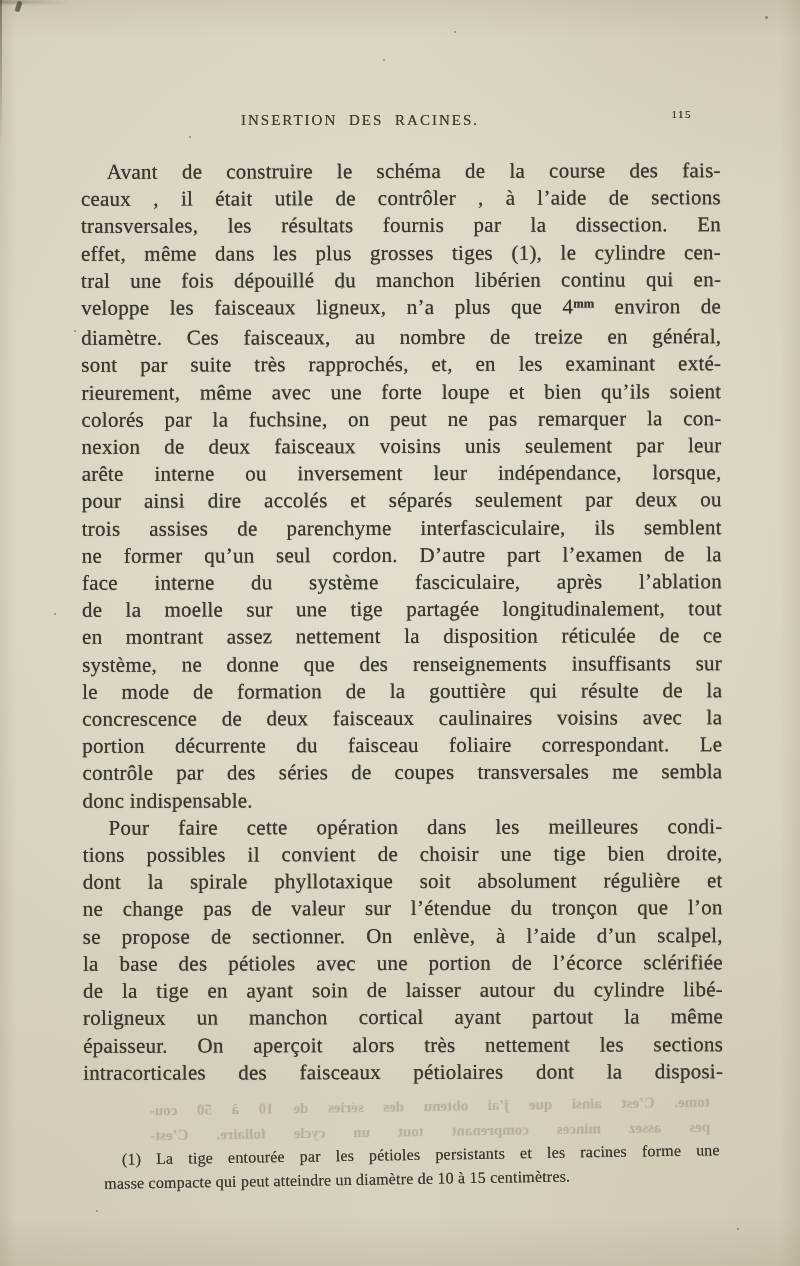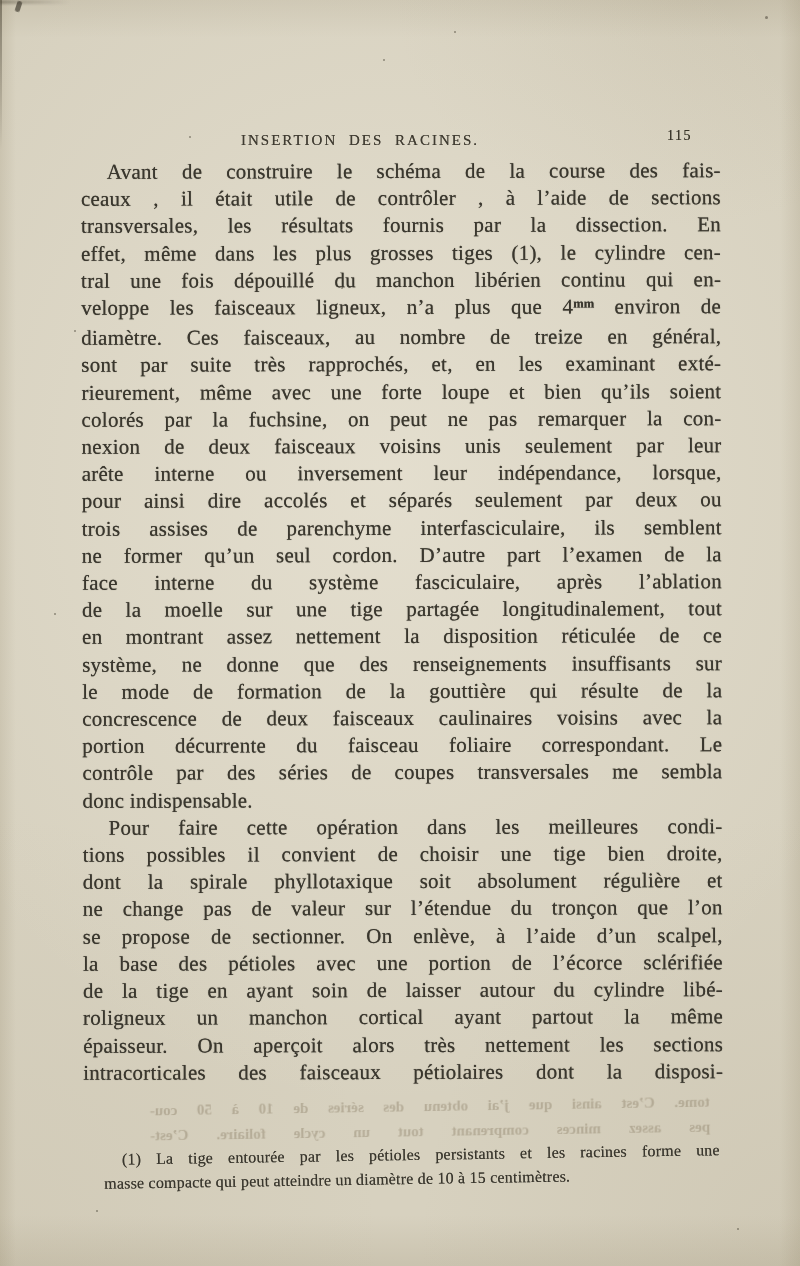--- a/index.html
+++ b/index.html
@@ -15,29 +15,29 @@
       radial-gradient(ellipse 80% 60% at 100% 100%, rgba(160,148,120,0.14), transparent 60%),
       radial-gradient(ellipse 80% 60% at 0% 100%, rgba(160,148,120,0.10), transparent 60%),
       radial-gradient(ellipse 60% 30% at 85% 0%, rgba(160,148,120,0.12), transparent 60%),
       linear-gradient(180deg, rgba(150,138,110,0.18) 0%, rgba(150,138,110,0) 3%, rgba(150,138,110,0) 96%, rgba(150,138,110,0.20) 100%),
       linear-gradient(90deg, rgba(150,138,110,0.22) 0%, rgba(150,138,110,0) 2%, rgba(150,138,110,0) 97.5%, rgba(150,138,110,0.22) 100%);
     font-family: "Liberation Serif", "DejaVu Serif", serif;
     color: #3a372e;
   }
 
   
-  .running-head { position: absolute; top: 112px; left: 0; width: 772px; height: 26px; margin-top: 20px; }
+  .running-head { position: absolute; top: 112px; left: 0; width: 772px; height: 26px; }
   .head-title {
     position: absolute; left: 160px; width: 400px; text-align: center;
     font-size: 15px; letter-spacing: 2px; word-spacing: 6px;
     color: #403c32; text-shadow: 0 0 0.6px rgba(64,60,50,0.8);
   }
   .page-number {
     position: absolute; right: 80px; top: -4px;
-    font-size: 14px; letter-spacing: 1.5px; color: #383428;
+    font-size: 11px; letter-spacing: 1.5px; color: #383428;
     text-shadow: 0 0 0.6px rgba(56,52,40,0.8);
   }
 
   
   .body-text {
     position: absolute; left: 82px; top: 158px; width: 640px;
     transform: rotate(-0.15deg);
     text-shadow: 0 0 0.7px rgba(58,55,46,0.85);
     letter-spacing: 0.25px;
   }

